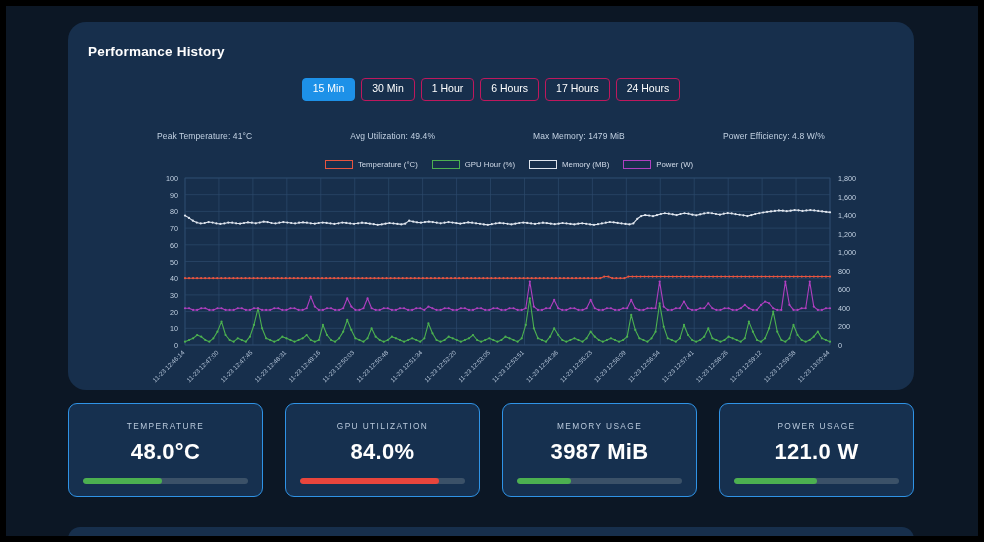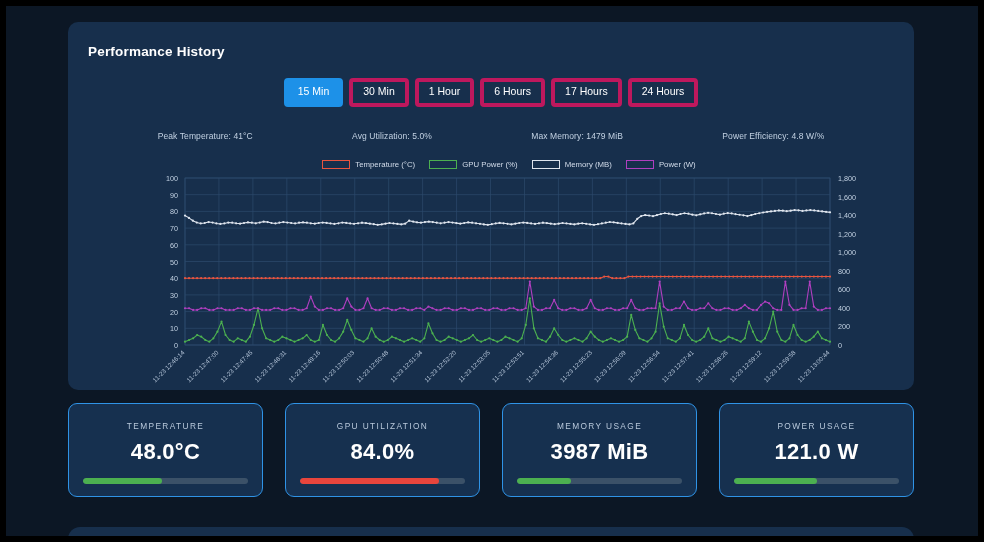--- a/index.html
+++ b/index.html
@@ -16,21 +16,21 @@
     background: #0c1725;
     overflow: hidden;
   }
 
   
   .panel {
     position: absolute;
     left: 62px; top: 16px;
     width: 846px; height: 368px;
     background: #172f4c;
-    border-radius: 10px;
+    border-radius: 18px;
   }
   .panel-title {
     position: absolute;
     left: 20px; top: 22px;
     font-size: 13.5px;
     font-weight: bold;
     color: #ffffff;
     letter-spacing: 0.2px;
   }
 
@@ -40,21 +40,21 @@
     left: 0; right: 0; top: 56px;
     display: flex;
     justify-content: center;
     gap: 6px;
   }
   .range-btn {
     font-family: "Liberation Sans", sans-serif;
     font-size: 10.5px;
     color: #ffffff;
     background: transparent;
-    border: 4px solid #be185d;
+    border: 1px solid #be185d;
     border-radius: 4px;
     padding: 4px 10px 5px;
     line-height: 1.1;
     cursor: pointer;
     white-space: nowrap;
   }
   .range-btn.active {
     background: #1d91e8;
     border-color: #1d91e8;
   }
@@ -175,33 +175,33 @@
         <button class="range-btn active">15 Min</button>
         <button class="range-btn">30 Min</button>
         <button class="range-btn">1 Hour</button>
         <button class="range-btn">6 Hours</button>
         <button class="range-btn">17 Hours</button>
         <button class="range-btn">24 Hours</button>
       </div>
 
     <div class="stats-row">
         <div class="stat-item">Peak Temperature: 41°C</div>
-        <div class="stat-item">Avg Utilization: 5.0%</div>
+        <div class="stat-item">Avg Utilization: 49.4%</div>
         <div class="stat-item">Max Memory: 1479 MiB</div>
         <div class="stat-item">Power Efficiency: 4.8 W/%</div>
       </div>
 
     <div class="legend-row">
         <div class="legend-item">
           <span class="legend-swatch" style="border-color: rgb(232, 84, 63);"></span>
           <span>Temperature (°C)</span>
         </div>
         <div class="legend-item">
           <span class="legend-swatch" style="border-color: rgb(76, 176, 80);"></span>
-          <span>GPU Power (%)</span>
+          <span>GPU Hour (%)</span>
         </div>
         <div class="legend-item">
           <span class="legend-swatch" style="border-color: rgb(223, 229, 238);"></span>
           <span>Memory (MB)</span>
         </div>
         <div class="legend-item">
           <span class="legend-swatch" style="border-color: rgb(176, 63, 192);"></span>
           <span>Power (W)</span>
         </div>
       </div>

